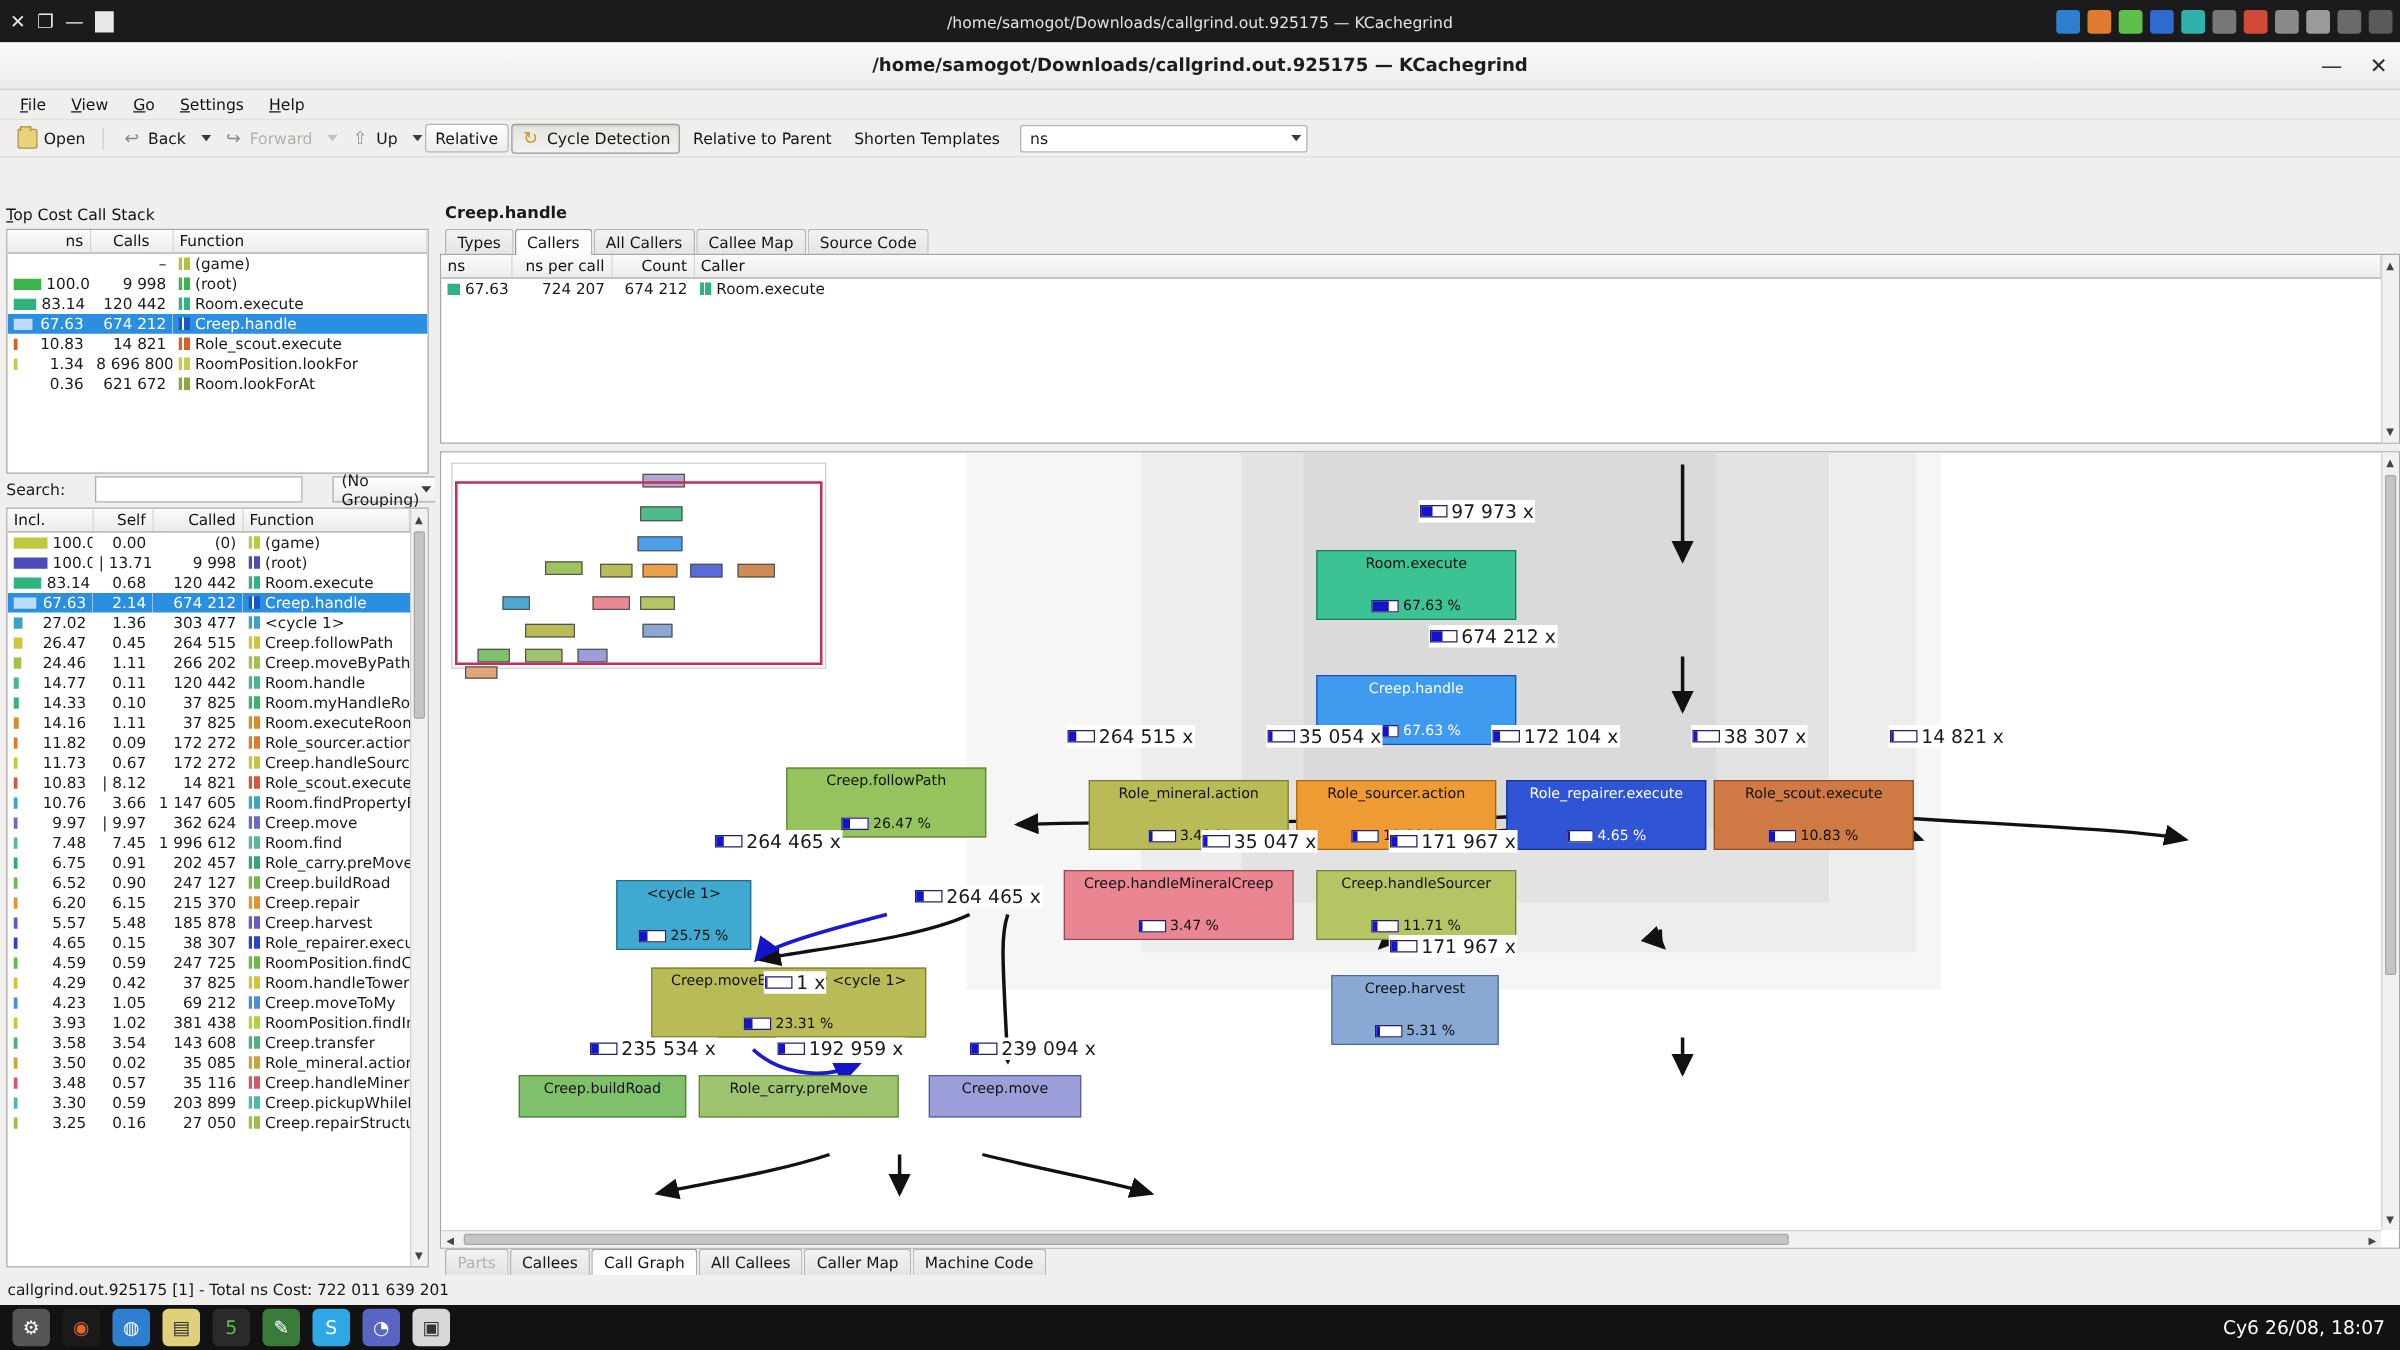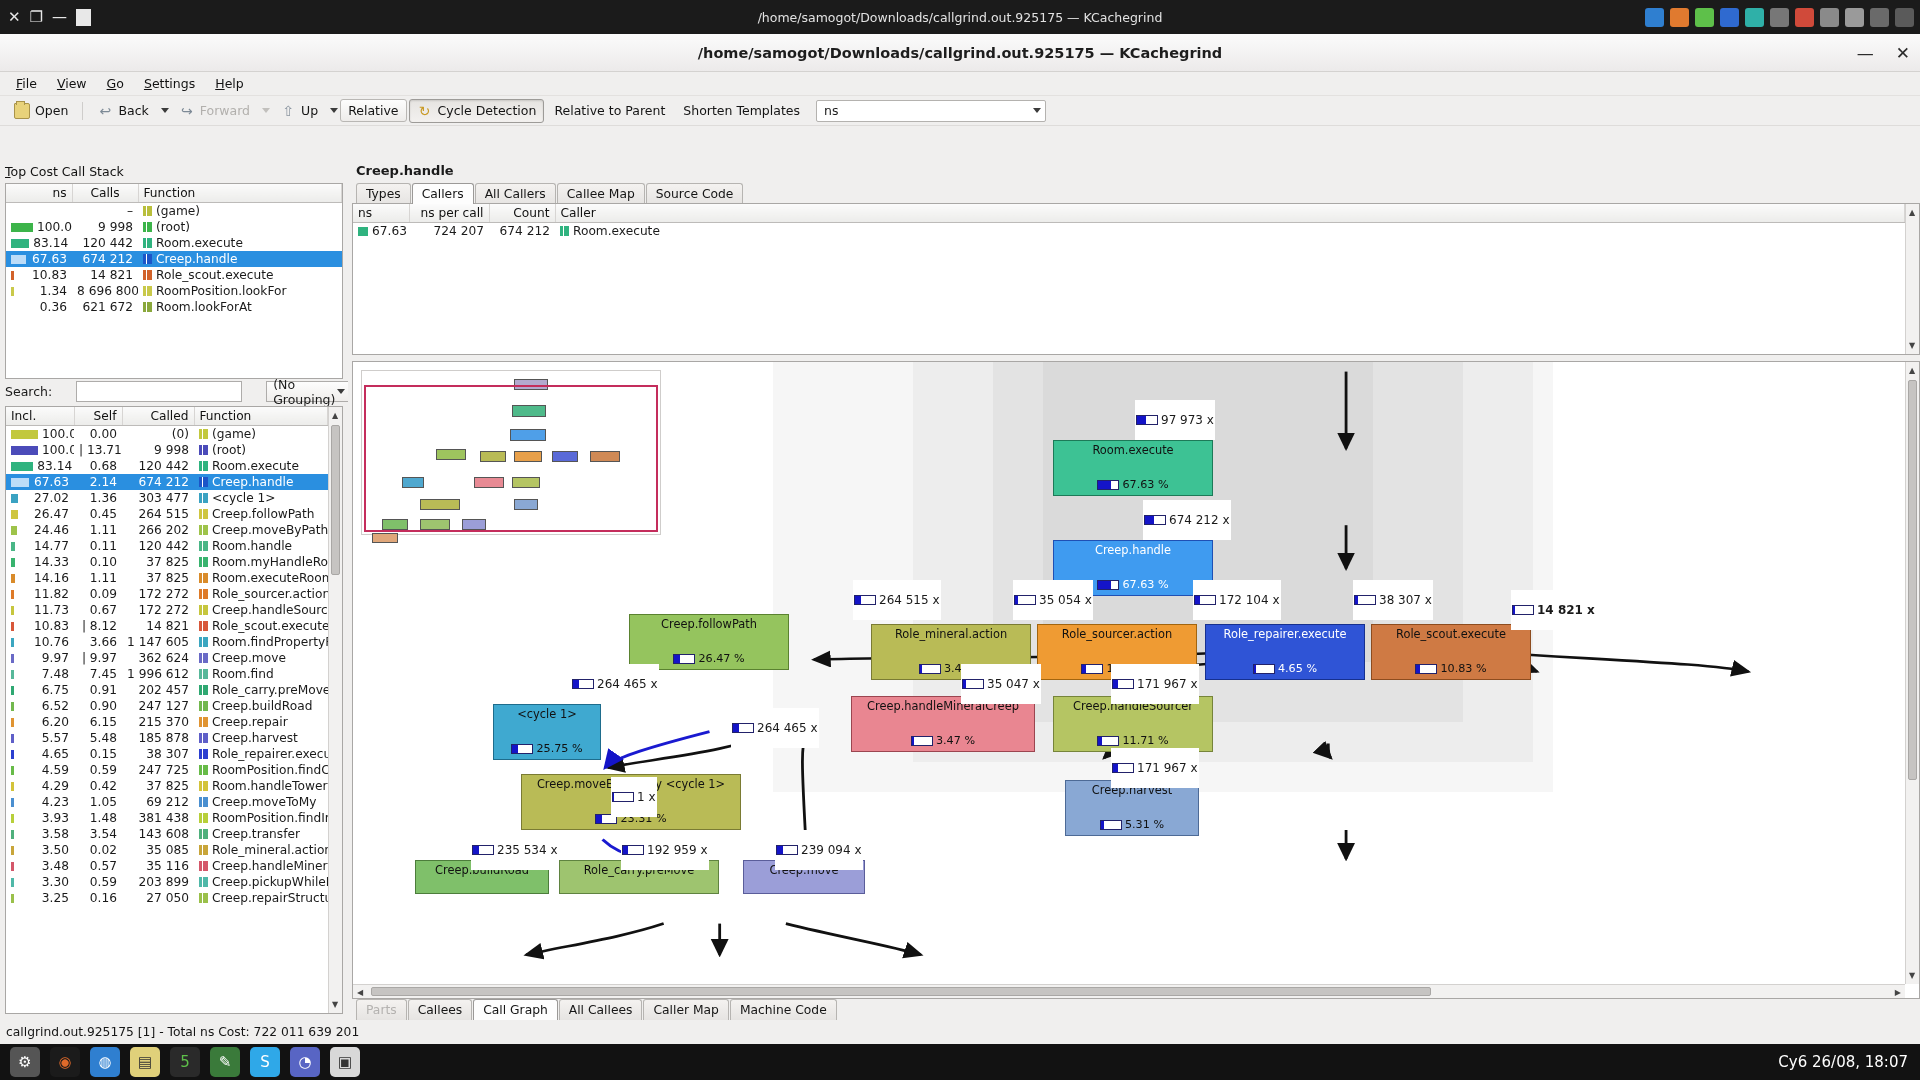--- a/index.html
+++ b/index.html
@@ -122,22 +122,22 @@
   #graph-canvas { position:absolute; inset:0; overflow:hidden; background:#fff; }
   .gnode {
     position:absolute; border:1px solid #3b3b3b; text-align:center; font-size:11.4px;
     display:flex; flex-direction:column; justify-content:space-between; padding:3px 2px 4px 2px;
   }
   .gnode .nm { line-height:13px; white-space:nowrap; }
   .gnode .pct { display:flex; align-items:center; justify-content:center; gap:3px; font-size:11.2px; }
   .pctbar { width:22px; height:10px; border:1px solid #22226a; background:#fff; position:relative; }
   .pctbar i { position:absolute; left:0; top:0; bottom:0; background:#1414c8; display:block; }
   .edgelbl {
-    position:absolute; font-size:12px; display:flex; align-items:center; gap:3px;
-    background:#fff; padding:13px 1px; white-space:nowrap;
+    position:absolute; font-size:15px; display:flex; align-items:center; gap:3px;
+    background:#fff; padding:0 1px; white-space:nowrap;
   }
   .shbox { position:absolute; background:rgba(0,0,0,.07); }
   .minimap { position:absolute; left:8px; top:8px; width:300px; height:165px; background:#fff;
              border:1px solid #cfcdcb; }
   .mm-rect { position:absolute; border:2px solid #c42d5c; }
   .mm-node { position:absolute; border:1px solid #555; }
 
   
   .vsb { position:absolute; right:0; top:0; bottom:0; width:14px; background:#f2f1f0; border-left:1px solid #d3d1cf; }
   .vsb i { position:absolute; left:2px; right:2px; background:#c6c4c2; border:1px solid #a9a7a5; border-radius:2px; display:block;}
@@ -469,21 +469,21 @@
                 <td><span class="fnicon" style="background: linear-gradient(90deg, rgb(211, 195, 58) 33%, rgb(255, 255, 255) 33%, rgb(255, 255, 255) 45%, rgb(211, 195, 58) 45%);"></span>Room.handleTower</td>
               </tr>
               <tr>
                 <td class="num barcell"><span class="minibar" style="width: 3px; background: rgb(74, 143, 208); margin-right: 4px; float: left; margin-top: 3px;"></span>4.23</td>
                 <td class="num">1.05</td>
                 <td class="num">69 212</td>
                 <td><span class="fnicon" style="background: linear-gradient(90deg, rgb(74, 143, 208) 33%, rgb(255, 255, 255) 33%, rgb(255, 255, 255) 45%, rgb(74, 143, 208) 45%);"></span>Creep.moveToMy</td>
               </tr>
               <tr>
                 <td class="num barcell"><span class="minibar" style="width: 3px; background: rgb(183, 207, 58); margin-right: 4px; float: left; margin-top: 3px;"></span>3.93</td>
-                <td class="num">1.48</td>
+                <td class="num">1.02</td>
                 <td class="num">381 438</td>
                 <td><span class="fnicon" style="background: linear-gradient(90deg, rgb(183, 207, 58) 33%, rgb(255, 255, 255) 33%, rgb(255, 255, 255) 45%, rgb(183, 207, 58) 45%);"></span>RoomPosition.findInRangeP...</td>
               </tr>
               <tr>
                 <td class="num barcell"><span class="minibar" style="width: 3px; background: rgb(79, 176, 124); margin-right: 4px; float: left; margin-top: 3px;"></span>3.58</td>
                 <td class="num">3.54</td>
                 <td class="num">143 608</td>
                 <td><span class="fnicon" style="background: linear-gradient(90deg, rgb(79, 176, 124) 33%, rgb(255, 255, 255) 33%, rgb(255, 255, 255) 45%, rgb(79, 176, 124) 45%);"></span>Creep.transfer</td>
               </tr>
               <tr>
@@ -773,21 +773,21 @@
                   <i style="width: 5px;"></i>
                 </span>
                 <span>172 104 x</span>
               </div>
               <div class="edgelbl" style="left: 1000px; top: 218px;">
                 <span class="pctbar">
                   <i style="width: 3px;"></i>
                 </span>
                 <span>38 307 x</span>
               </div>
-              <div class="edgelbl" style="left: 1158px; top: 228px; font-weight: bold;">
+              <div class="edgelbl" style="left: 1158px; top: 218px;">
                 <span class="pctbar">
                   <i style="width: 2px;"></i>
                 </span>
                 <span>14 821 x</span>
               </div>
               <div class="edgelbl" style="left: 218px; top: 302px;">
                 <span class="pctbar">
                   <i style="width: 6px;"></i>
                 </span>
                 <span>264 465 x</span>

